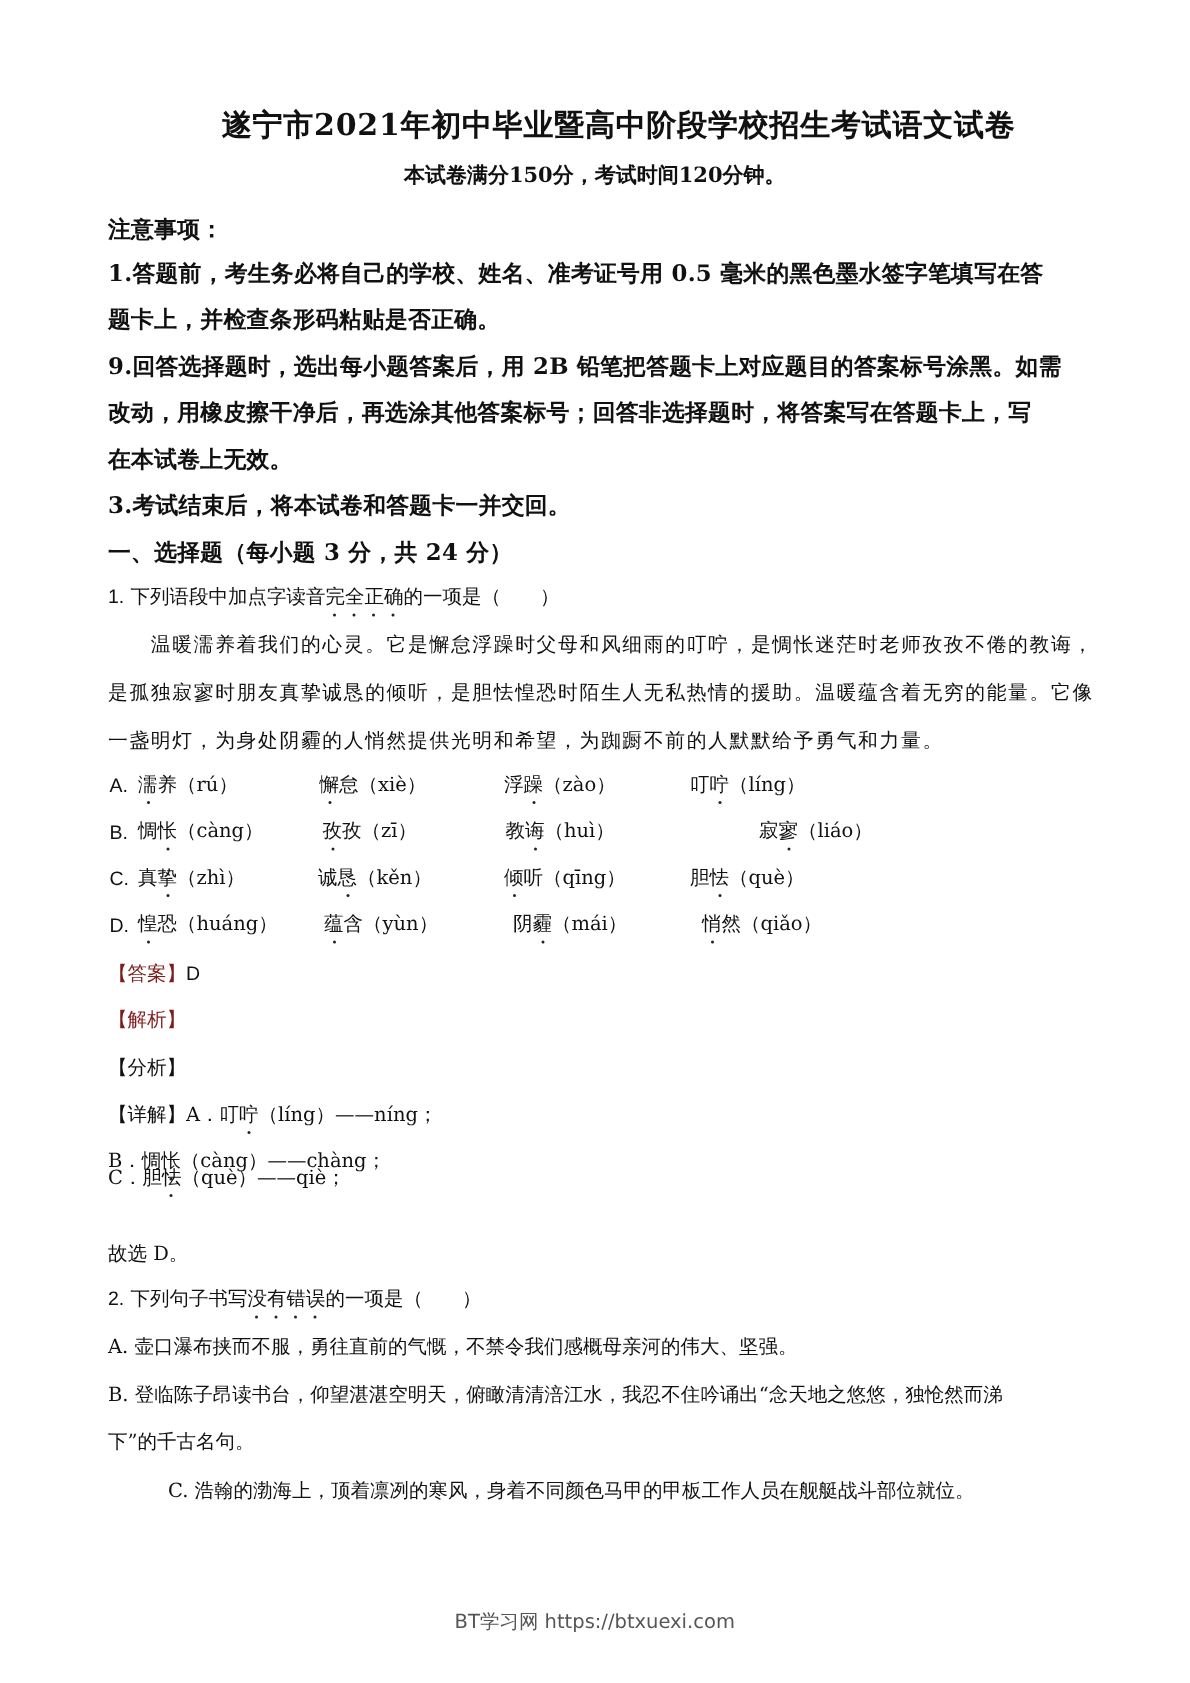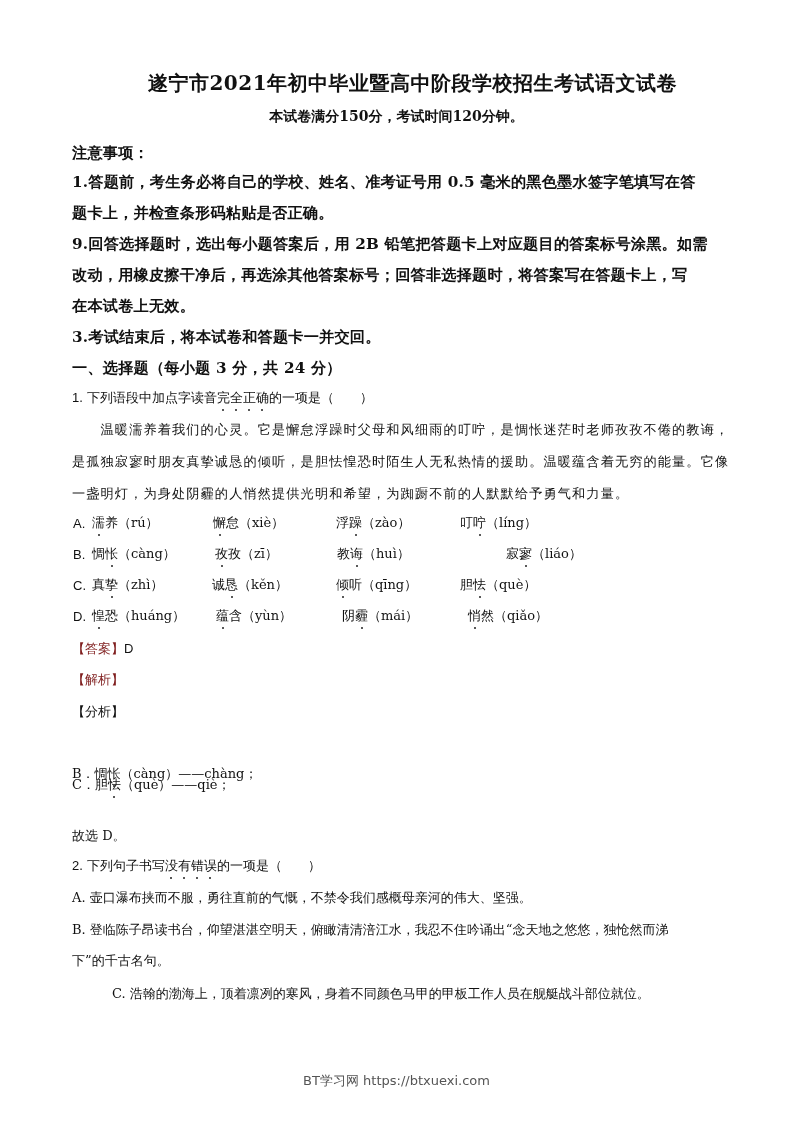--- a/index.html
+++ b/index.html
@@ -90,20 +90,23 @@
     <span class="opt-cell opt" style="left:468px; top:607px;"><span></span><span class="em">悄</span><span>然（qiǎo）</span></span>
   </div>
 
   <div class="line q" style="top:640px;">
     <span class="tag">【答案】</span><span class="sans">D</span>
   </div>
   <div class="line q" style="top:671px;">
     <span class="tag">【解析】</span>
   </div>
   <div class="line q" style="top:703px;">【分析】</div>
+  <div class="line q" style="top:734px;">
+    <span>【详解】</span><span>A．叮</span><span class="em">咛</span><span>（líng）——níng；</span>
+  </div>
   <div class="line q" style="top:765px;">
     <span>B．惆</span><span class="em">怅</span><span>（càng）——chàng；</span>
   </div>
   <div class="line q" style="top:776px;">
     <span>C．胆</span><span class="em">怯</span><span>（què）——qiè；</span>
   </div>
   <div class="line q" style="top:827px;">故选 D。</div>
 
   <div class="line q" style="top:857px;">
     <span class="sans">2.</span>

